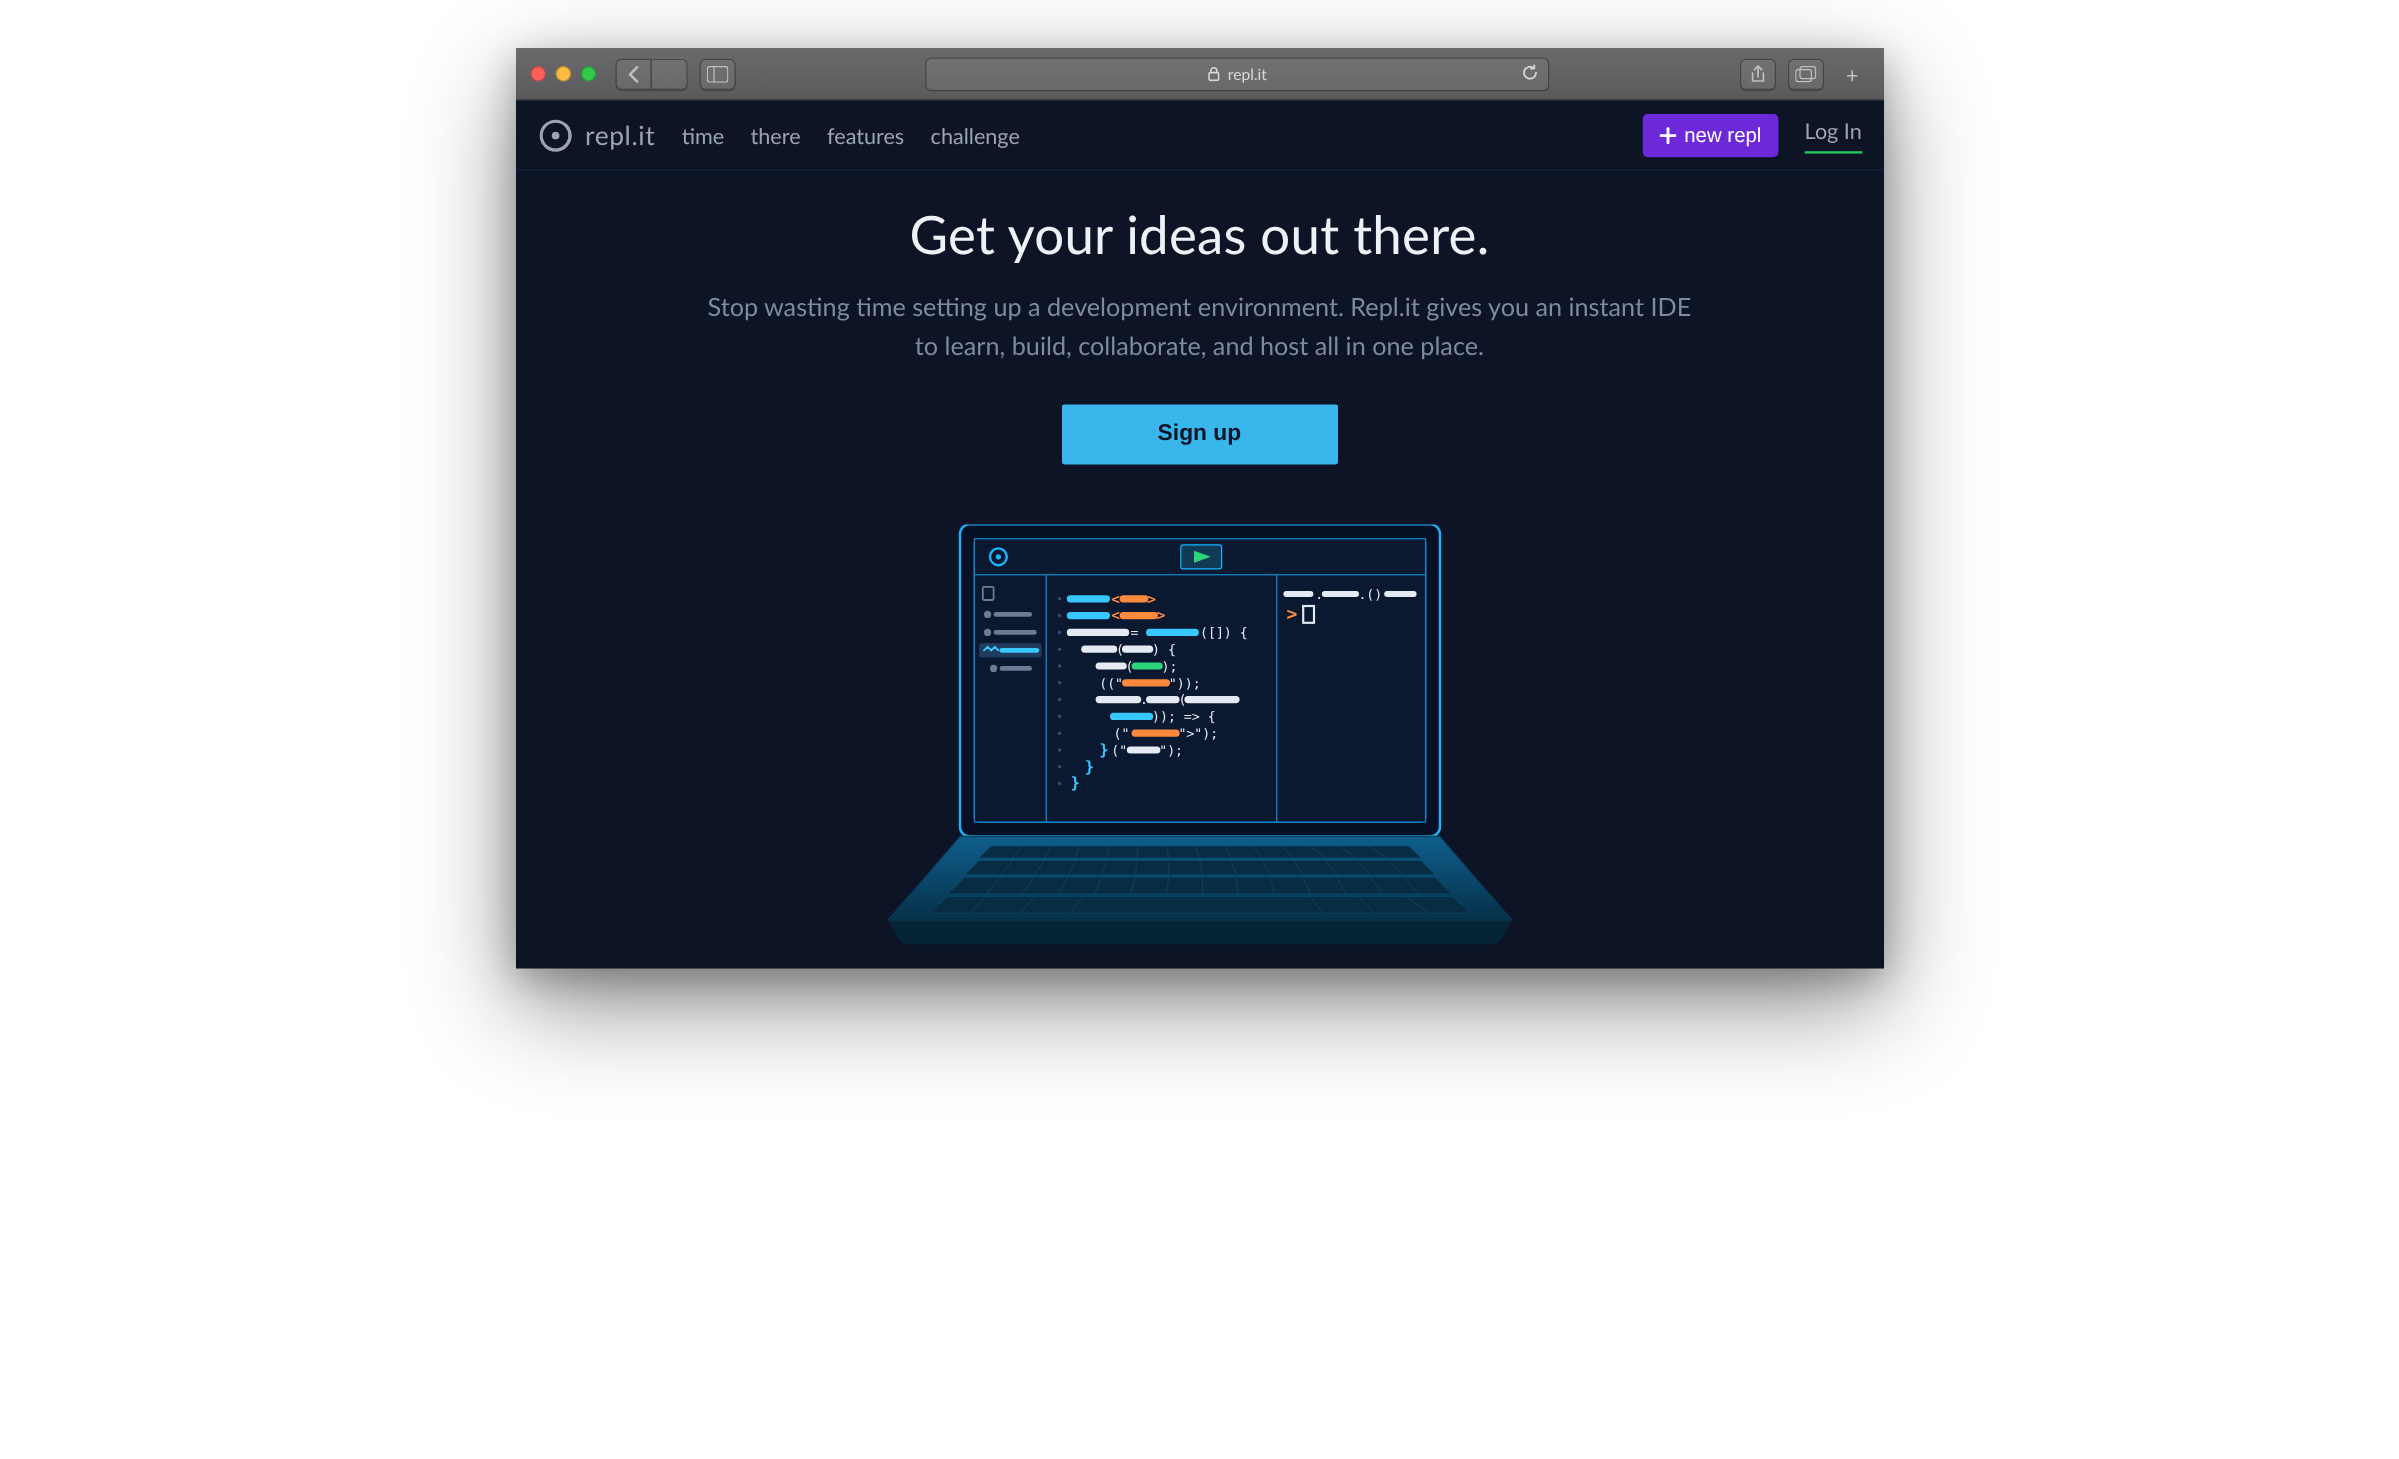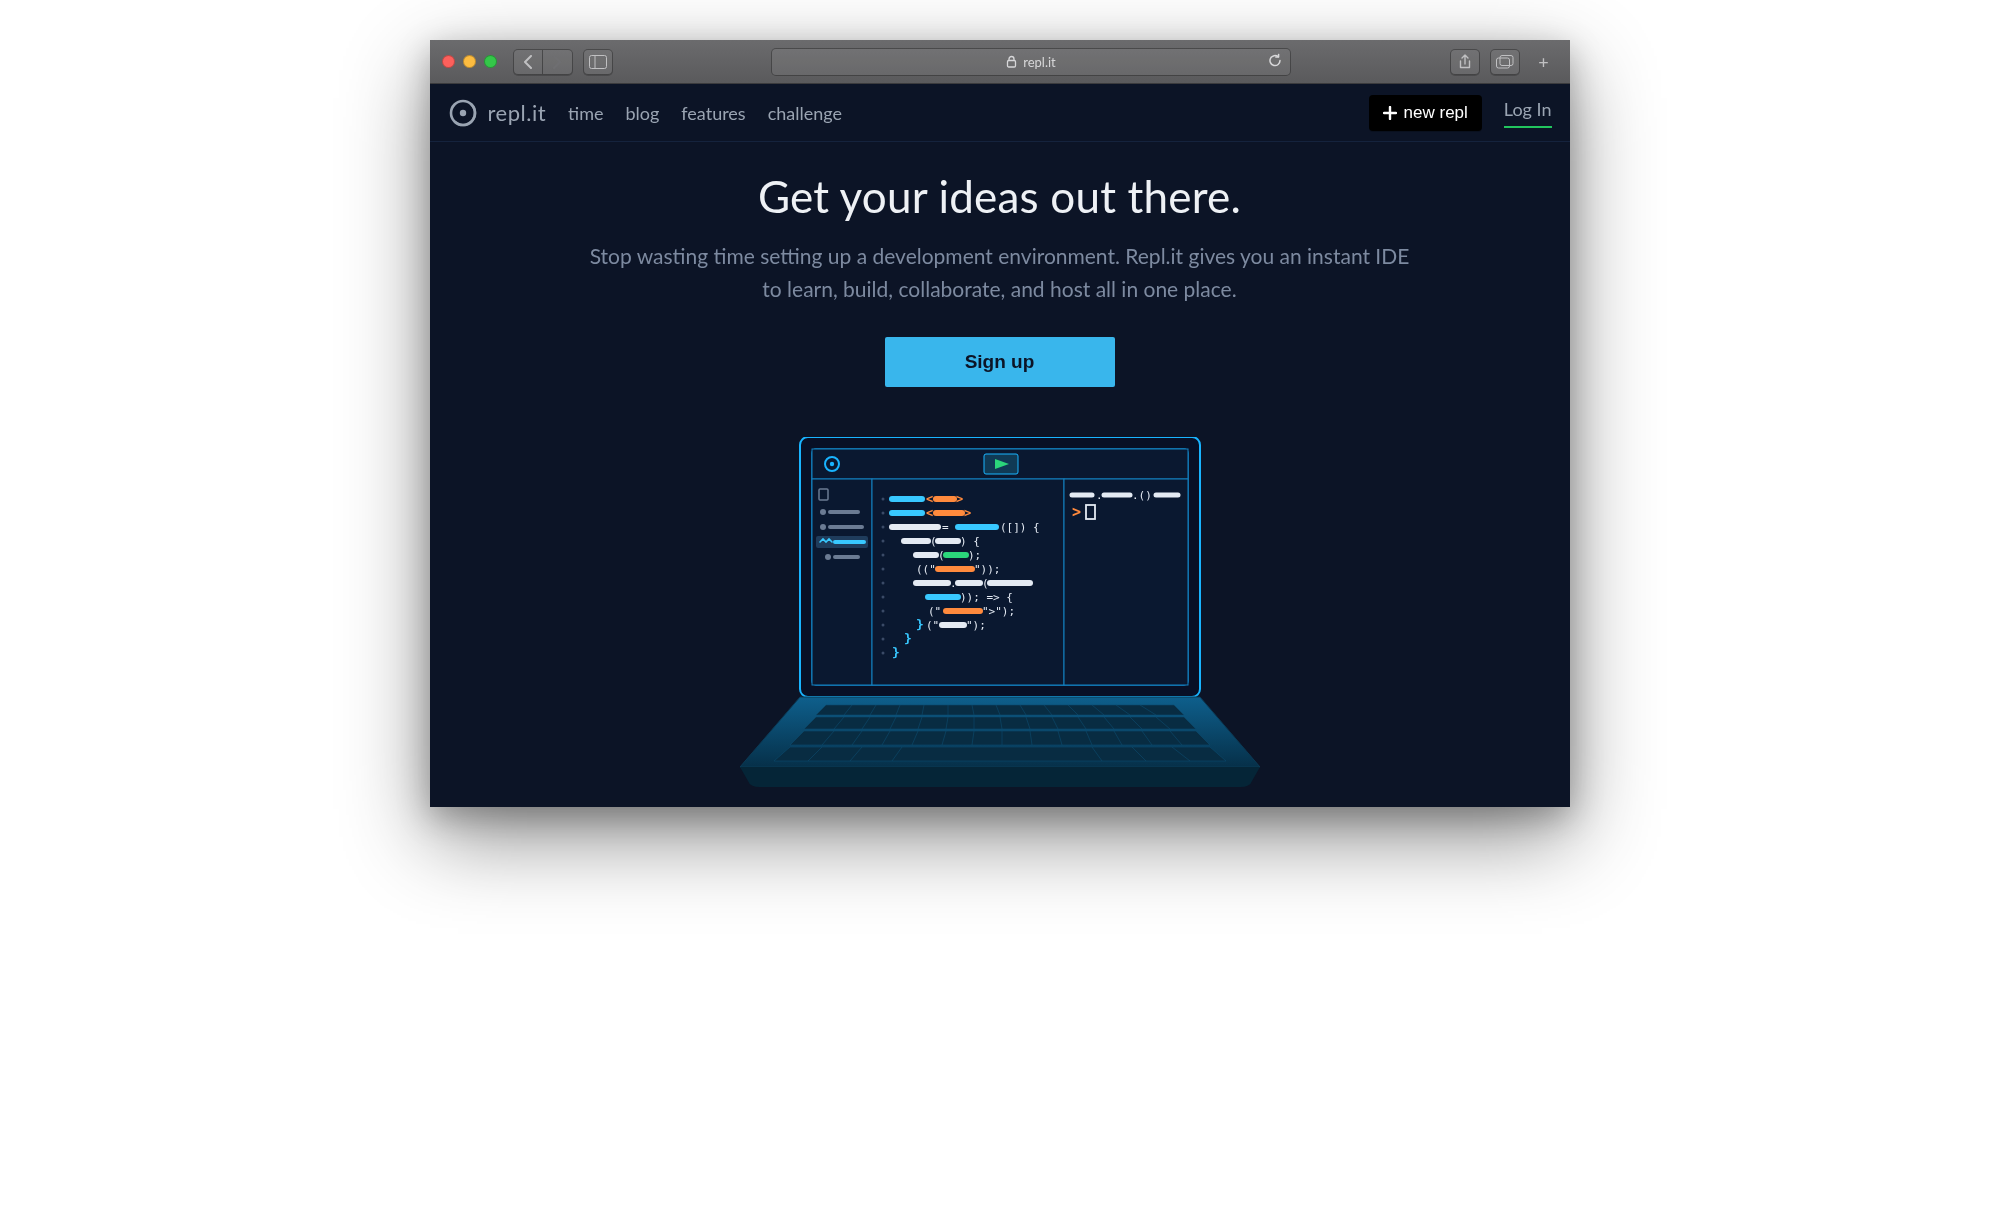--- a/index.html
+++ b/index.html
@@ -68,21 +68,21 @@
     border-bottom:1px solid #15233d;
     font-size:18px;color:#9aa4b2;
   }
   .brand { display:flex;align-items:center;gap:10px;color:#9aa4b2;}
   .brand-logo svg{display:block;}
   .brand-text{font-size:22px;letter-spacing:.5px;}
   .nav a{color:#9aa4b2;text-decoration:none;}
   .nav-spacer{flex:1;}
   .new-repl{
     display:inline-flex;align-items:center;gap:7px;
-    background:#000000;color:#fff;border-radius:4px;
+    background:#6d28d9;color:#fff;border-radius:4px;
     height:36px;padding:0 14px;font-size:17px;border:none;
     box-shadow: 0 1px 0 rgba(0,0,0,.2);
   }
   .login{color:#fff;font-size:18px;padding-bottom:6px;border-bottom:2px solid #22c55e;}
 
   .hero{ text-align:center; padding: 28px 40px 0; }
   .hero h1{ font-size:44px; font-weight:400; color:#eef1f5; letter-spacing:.2px;}
   .hero p{
     max-width:820px;margin:18px auto 0;
     font-size:21px;line-height:1.55;color:#7d8aa0;font-weight:400;
@@ -167,21 +167,21 @@
         <span class="brand-logo">
           <svg width="30" height="30" viewBox="0 0 30 30">
             <circle cx="15" cy="15" r="12" fill="none" stroke="#9aa4b2" stroke-width="2.6"></circle>
             <path d="M15 3 a12 12 0 0 1 0 24" fill="none" stroke="#9aa4b2" stroke-width="2.6" transform="rotate(40 15 15)" opacity=".75"></path>
             <circle cx="15" cy="15" r="3.2" fill="#9aa4b2"></circle>
           </svg>
         </span>
         <span class="brand-text">repl.it</span>
       </span>
       <a href="#">time</a>
-      <a href="#">blog</a>
+      <a href="#">there</a>
       <a href="#">features</a>
       <a href="#">challenge</a>
       <span class="nav-spacer"></span>
       <button class="new-repl">
         <svg width="14" height="14" viewBox="0 0 14 14">
             <path d="M7 1 V13 M1 7 H13" stroke="#fff" stroke-width="2.4" stroke-linecap="round"></path>
           </svg>
         <span>new repl</span>
       </button>
       <a href="#" class="login">Log In</a>

